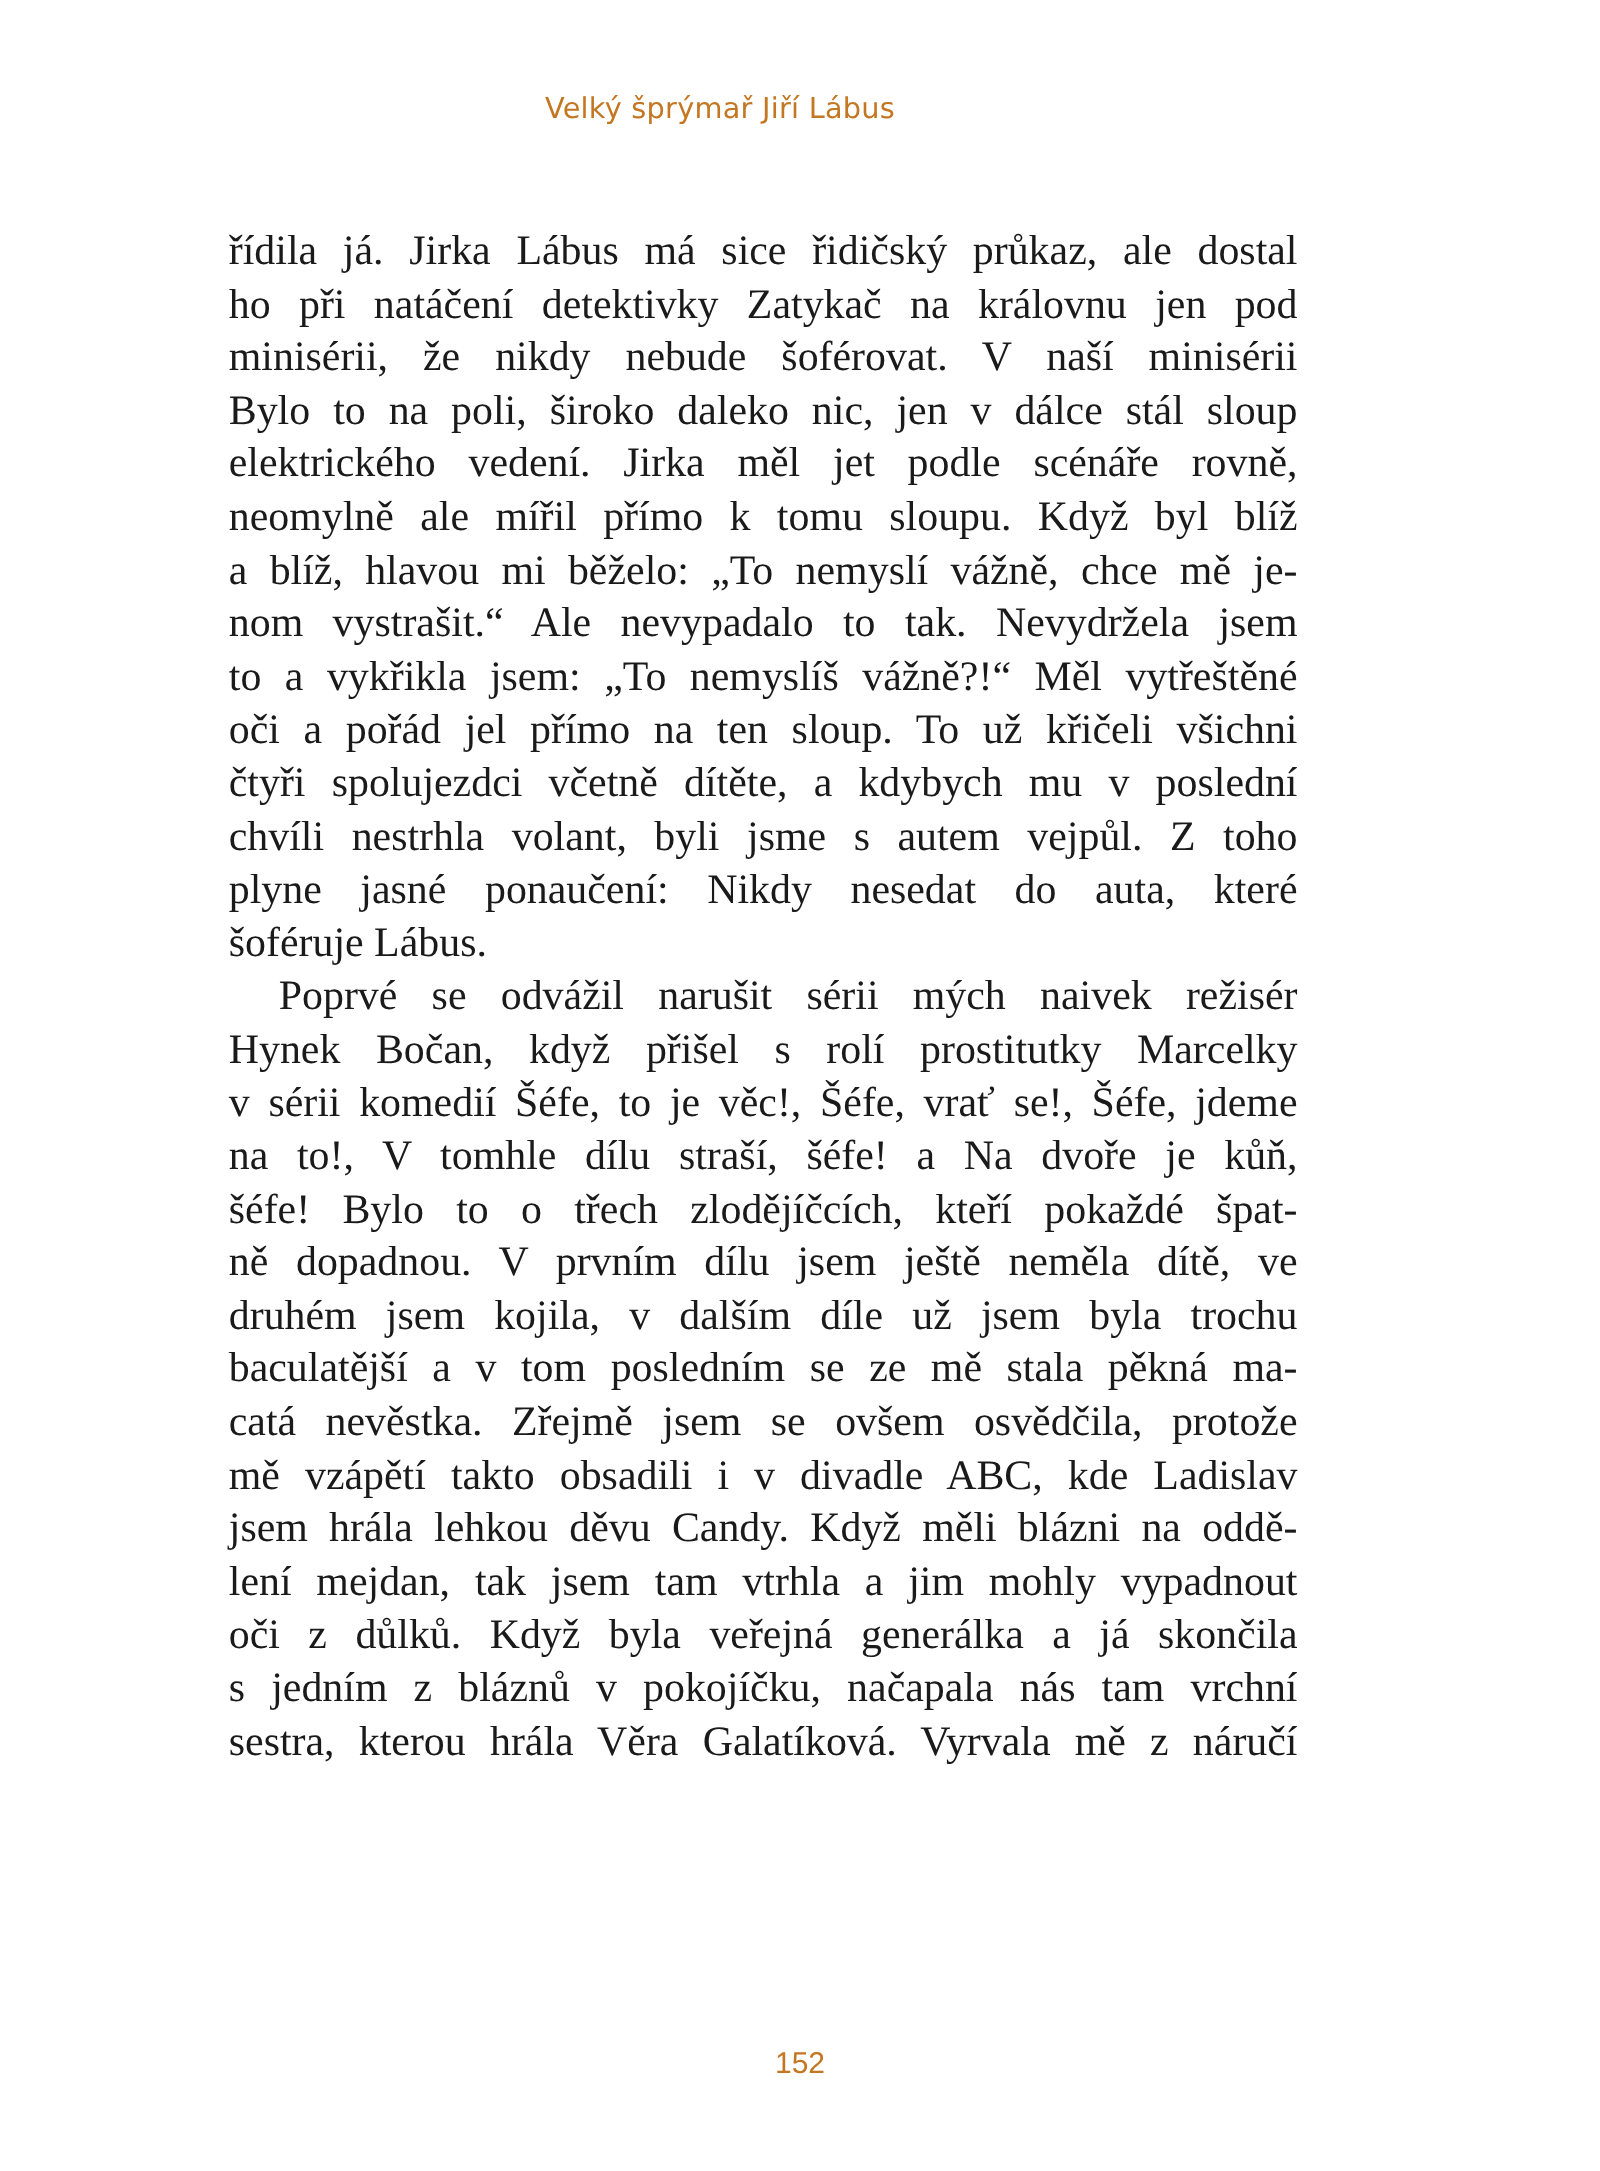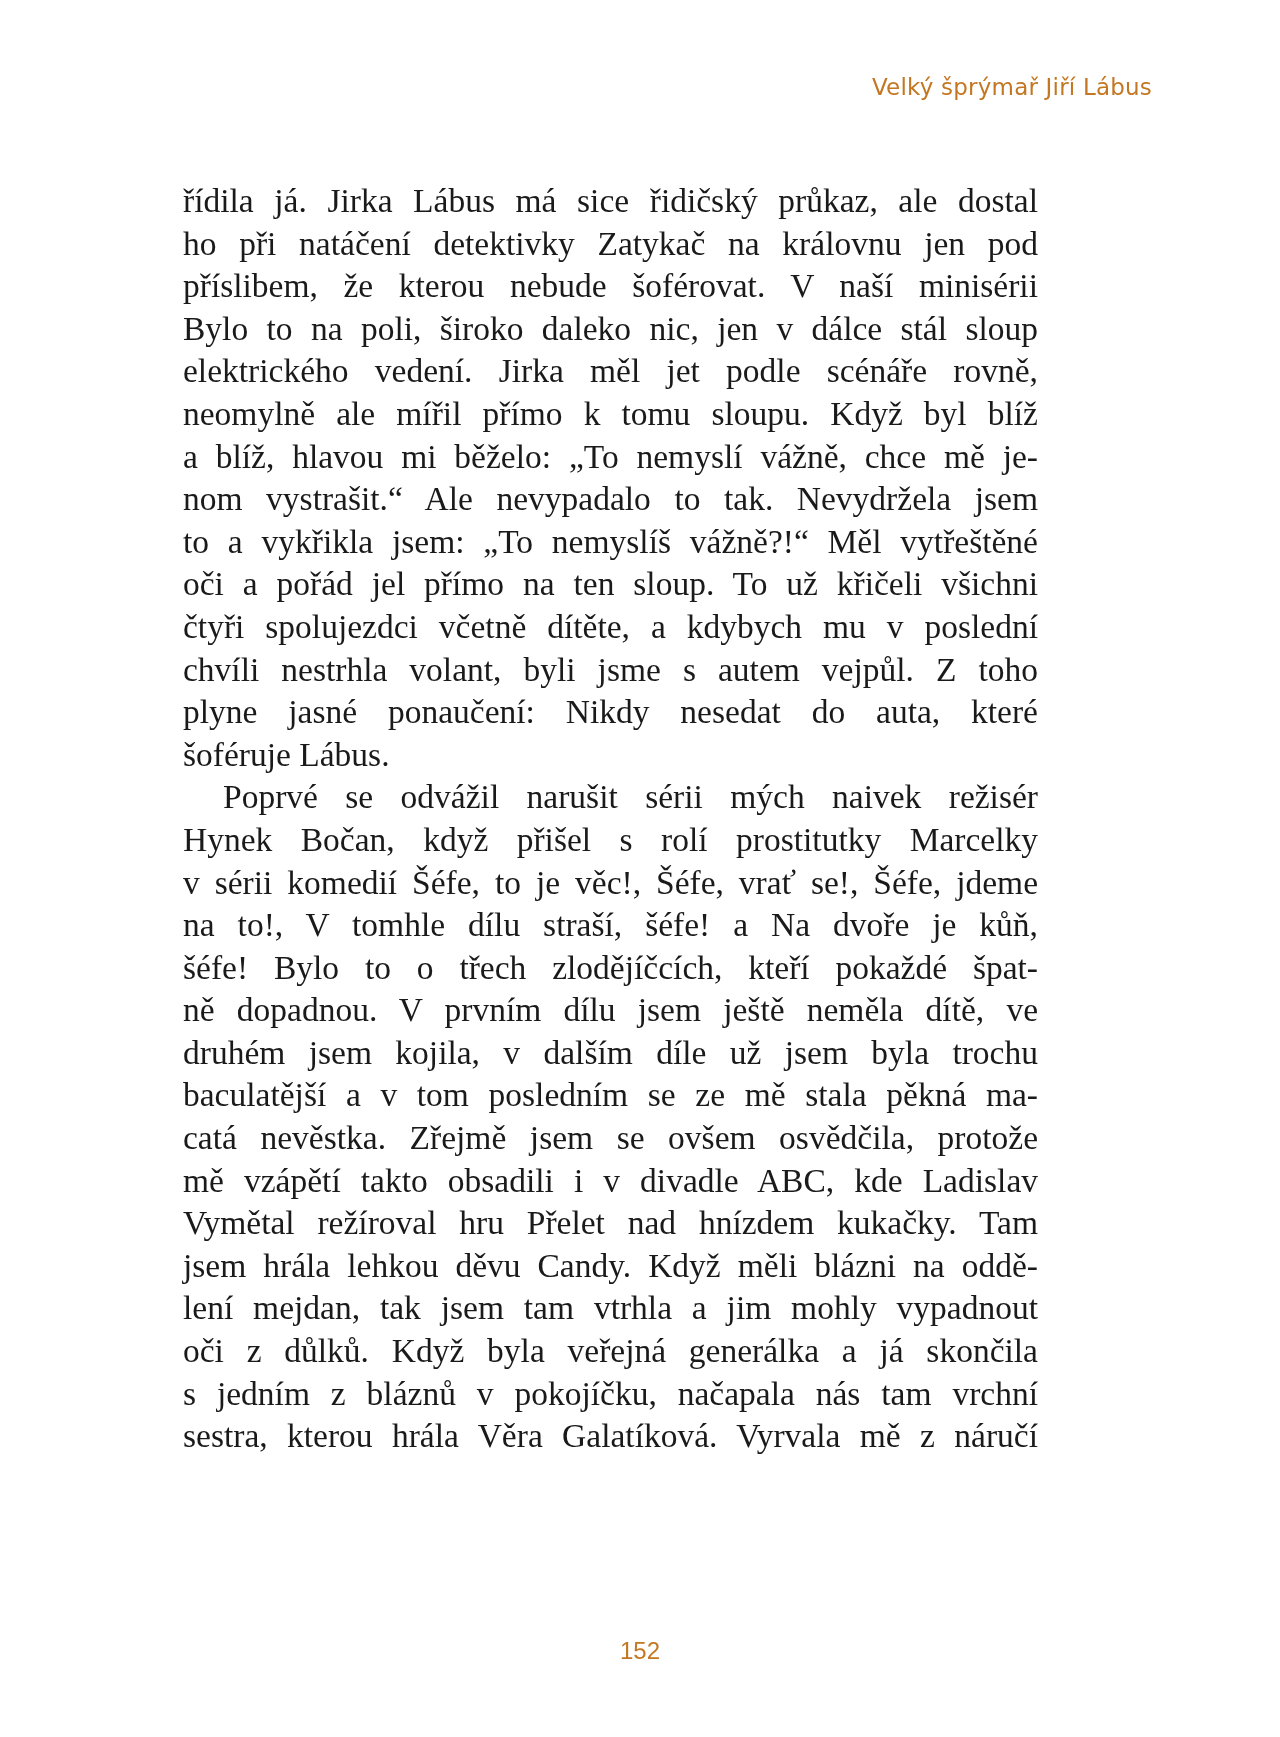--- a/index.html
+++ b/index.html
@@ -11,21 +11,21 @@
       width: 1280px;
       height: 1737px;
       position: relative;
       overflow: hidden;
     }
     .running-header {
       position: absolute;
       top: 74px;
       left: 0;
       width: 1152px;
-      text-align: right;
+      text-align: center;
       font-family: "DejaVu Sans", "Liberation Sans", sans-serif;
       font-size: 23px;
       color: #c47722;
       letter-spacing: 0.2px;
     }
     .text-block {
       position: absolute;
       top: 180px;
       left: 183px;
       width: 855px;
@@ -60,21 +60,21 @@
   </style>
 </head>
 <body>
 
 <div class="running-header">Velký šprýmař Jiří Lábus</div>
 
 <div class="text-block">
 
   <span class="line">řídila já. Jirka Lábus má sice řidičský průkaz, ale dostal</span>
   <span class="line">ho při natáčení detektivky Zatykač na královnu jen pod</span>
-  <span class="line">příslibem, že kterou nebude šoférovat. V naší minisérii</span>
+  <span class="line">minisérii, že nikdy nebude šoférovat. V naší minisérii</span>
   <span class="line">Bylo to na poli, široko daleko nic, jen v dálce stál sloup</span>
   <span class="line">elektrického vedení. Jirka měl jet podle scénáře rovně,</span>
   <span class="line">neomylně ale mířil přímo k tomu sloupu. Když byl blíž</span>
   <span class="line">a blíž, hlavou mi běželo: „To nemyslí vážně, chce mě je-</span>
   <span class="line">nom vystrašit.“ Ale nevypadalo to tak. Nevydržela jsem</span>
   <span class="line">to a vykřikla jsem: „To nemyslíš vážně?!“ Měl vytřeštěné</span>
   <span class="line">oči a pořád jel přímo na ten sloup. To už křičeli všichni</span>
   <span class="line">čtyři spolujezdci včetně dítěte, a kdybych mu v poslední</span>
   <span class="line">chvíli nestrhla volant, byli jsme s autem vejpůl. Z toho</span>
   <span class="line">plyne jasné ponaučení: Nikdy nesedat do auta, které</span>
@@ -83,21 +83,20 @@
   <span class="line indent">Poprvé se odvážil narušit sérii mých naivek režisér</span>
   <span class="line">Hynek Bočan, když přišel s rolí prostitutky Marcelky</span>
   <span class="line">v sérii komedií Šéfe, to je věc!, Šéfe, vrať se!, Šéfe, jdeme</span>
   <span class="line">na to!, V tomhle dílu straší, šéfe! a Na dvoře je kůň,</span>
   <span class="line">šéfe! Bylo to o třech zlodějíčcích, kteří pokaždé špat-</span>
   <span class="line">ně dopadnou. V prvním dílu jsem ještě neměla dítě, ve</span>
   <span class="line">druhém jsem kojila, v dalším díle už jsem byla trochu</span>
   <span class="line">baculatější a v tom posledním se ze mě stala pěkná ma-</span>
   <span class="line">catá nevěstka. Zřejmě jsem se ovšem osvědčila, protože</span>
   <span class="line">mě vzápětí takto obsadili i v divadle ABC, kde Ladislav</span>
-  <span class="line">Vymětal režíroval hru Přelet nad hnízdem kukačky. Tam</span>
   <span class="line">jsem hrála lehkou děvu Candy. Když měli blázni na oddě-</span>
   <span class="line">lení mejdan, tak jsem tam vtrhla a jim mohly vypadnout</span>
   <span class="line">oči z důlků. Když byla veřejná generálka a já skončila</span>
   <span class="line">s jedním z bláznů v pokojíčku, načapala nás tam vrchní</span>
   <span class="line">sestra, kterou hrála Věra Galatíková. Vyrvala mě z náručí</span>
 </div>
 
 <div class="folio">152</div>
 
 </body></html>

